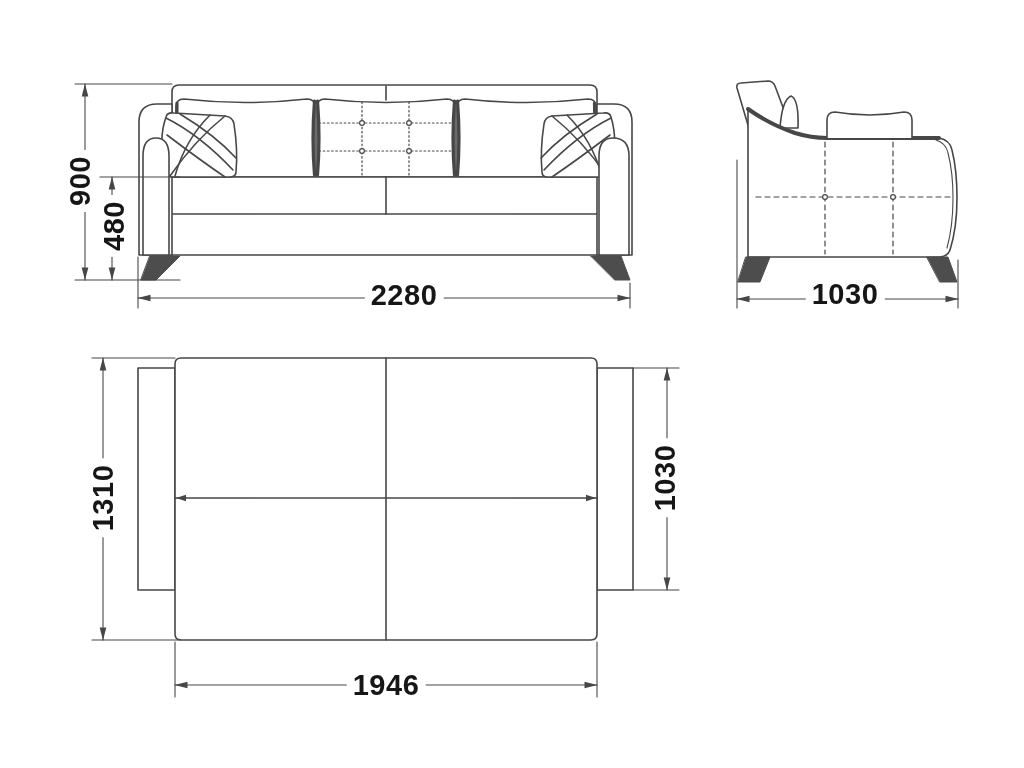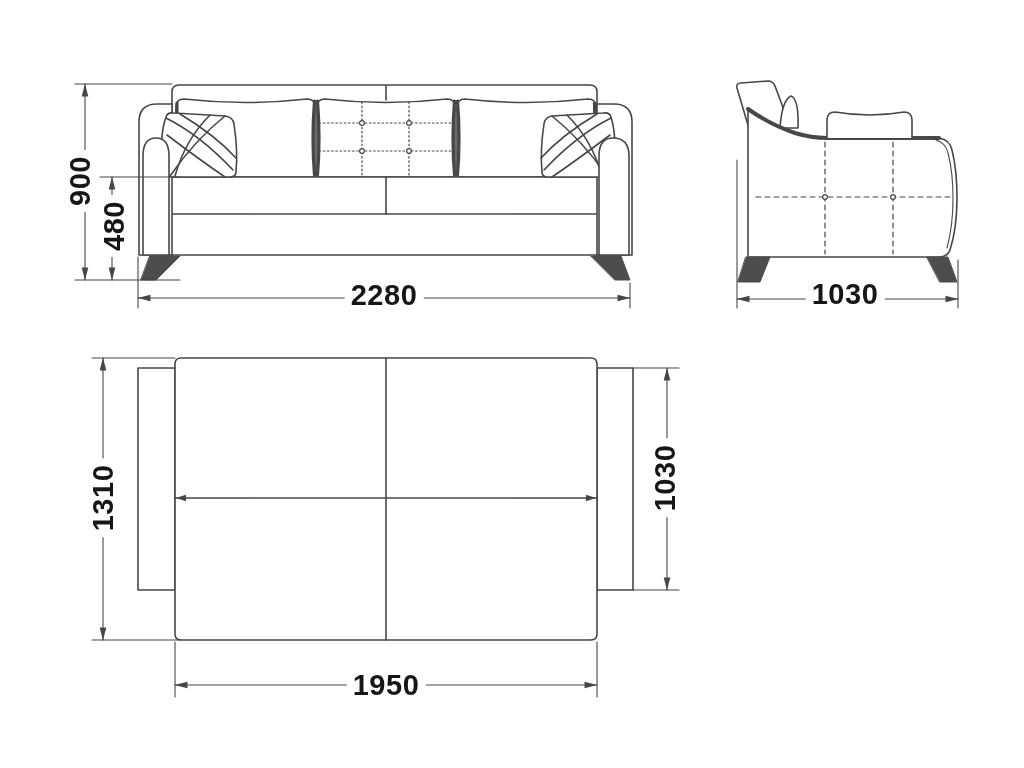--- a/index.html
+++ b/index.html
@@ -163,19 +163,19 @@
       <path d="M175,685 L597,685" marker-start="url(#arw)" marker-end="url(#arw)"></path>
       <path d="M633,368 L679,368"></path>
       <path d="M633,590 L679,590"></path>
       <path d="M667,368 L667,590" marker-start="url(#arw)" marker-end="url(#arw)"></path>
     </g>
   </g>
 </svg>
 
 <div class="dim v" style="left:80px;top:181px;">900</div>
 <div class="dim v" style="left:114px;top:226px;">480</div>
-<div class="dim" style="left:384px;top:295px;">2280</div>
+<div class="dim" style="left:404px;top:295px;">2280</div>
 <div class="dim" style="left:845px;top:294px;">1030</div>
 <div class="dim v" style="left:103px;top:498px;">1310</div>
-<div class="dim" style="left:386px;top:685px;">1950</div>
+<div class="dim" style="left:386px;top:685px;">1946</div>
 <div class="dim v" style="left:665px;top:478px;">1030</div>
 
 </div>
 
 </body></html>

